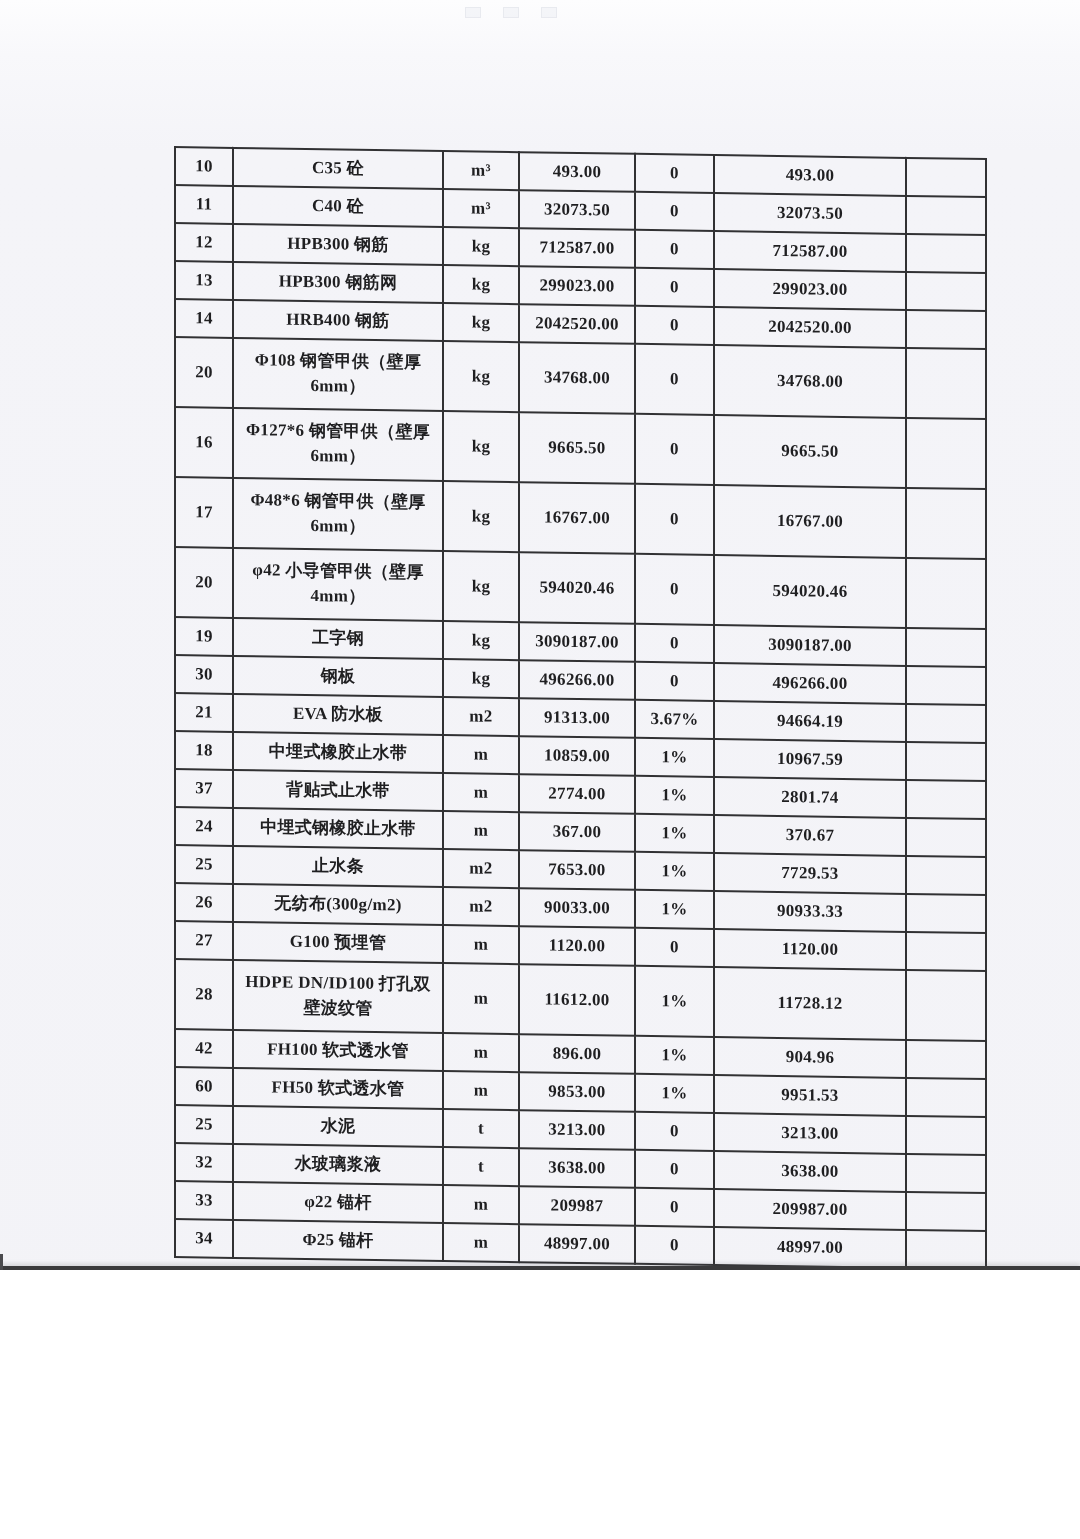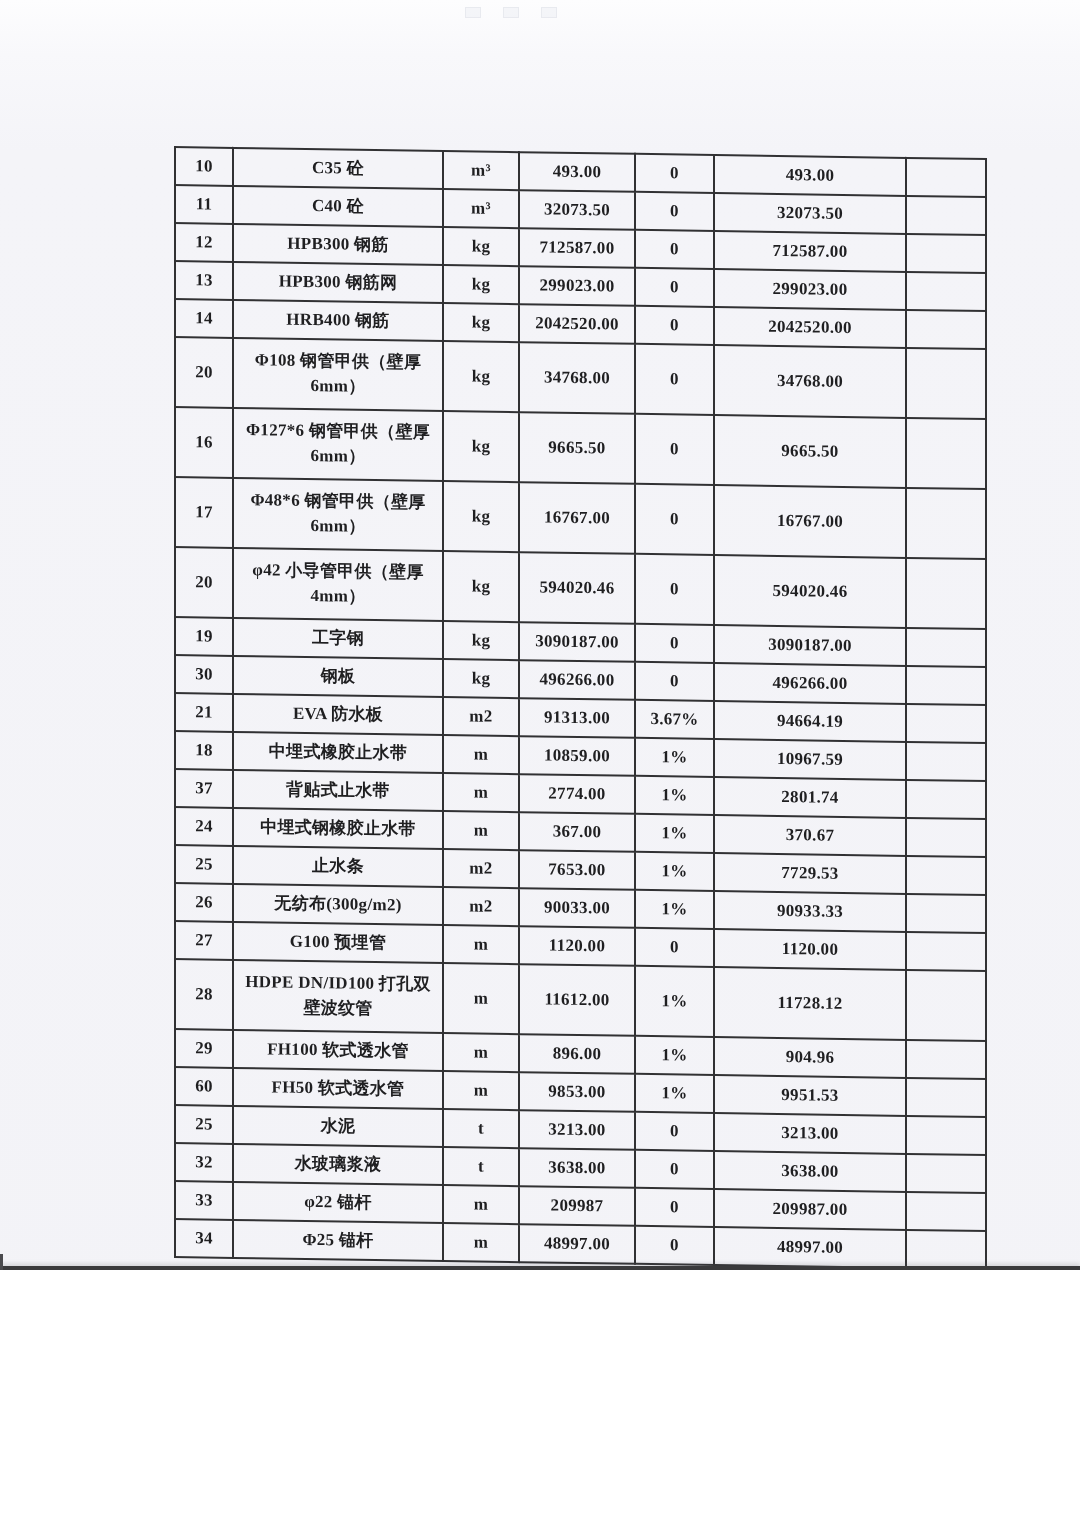--- a/index.html
+++ b/index.html
@@ -272,21 +272,21 @@
           <tr class="tall">
     <td class="c-no">28</td>
     <td class="c-name">HDPE DN/ID100 打孔双壁波纹管</td>
     <td class="c-unit">m</td>
     <td class="c-qty">11612.00</td>
     <td class="c-rate">1%</td>
     <td class="c-adj">11728.12</td>
     <td class="c-blank"></td>
   </tr>
           <tr>
-    <td class="c-no">29</td>
+    <td class="c-no">42</td>
     <td class="c-name">FH100 软式透水管</td>
     <td class="c-unit">m</td>
     <td class="c-qty">896.00</td>
     <td class="c-rate">1%</td>
     <td class="c-adj">904.96</td>
     <td class="c-blank"></td>
   </tr>
           <tr>
     <td class="c-no">60</td>
     <td class="c-name">FH50 软式透水管</td>

